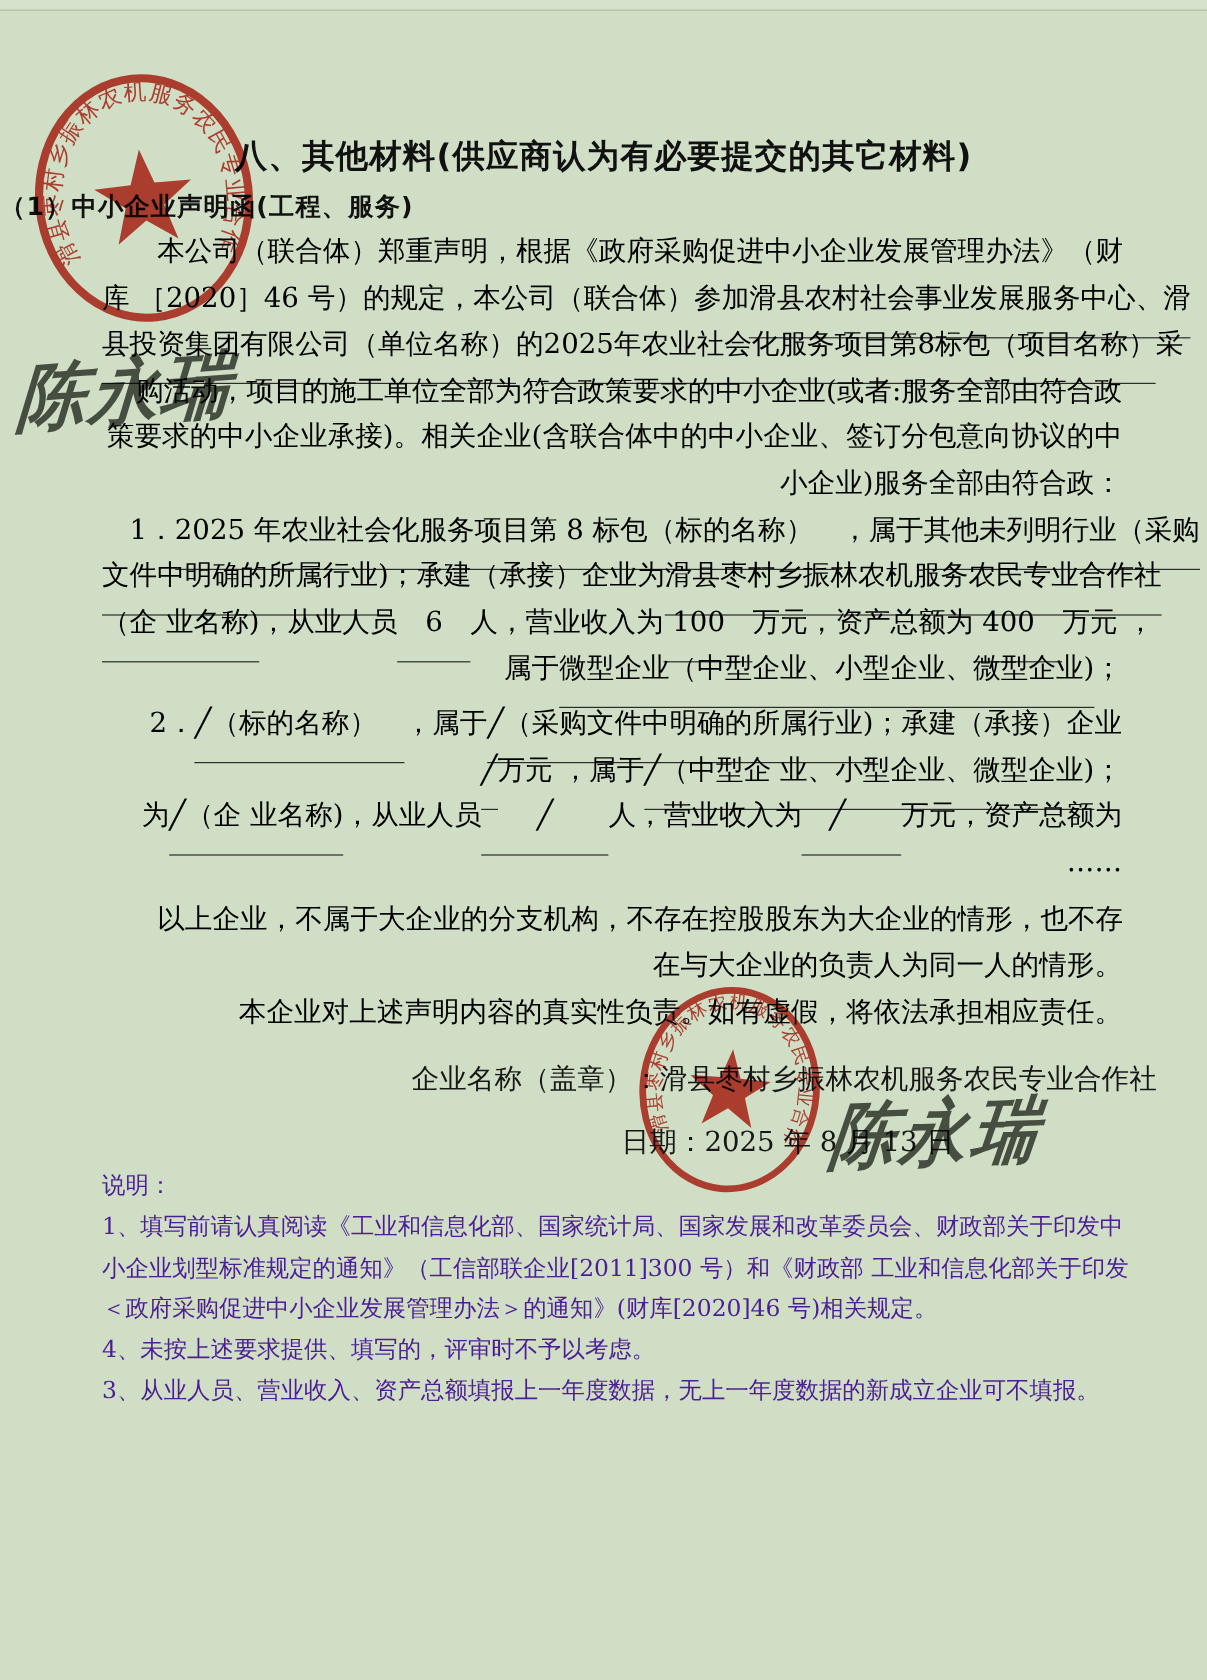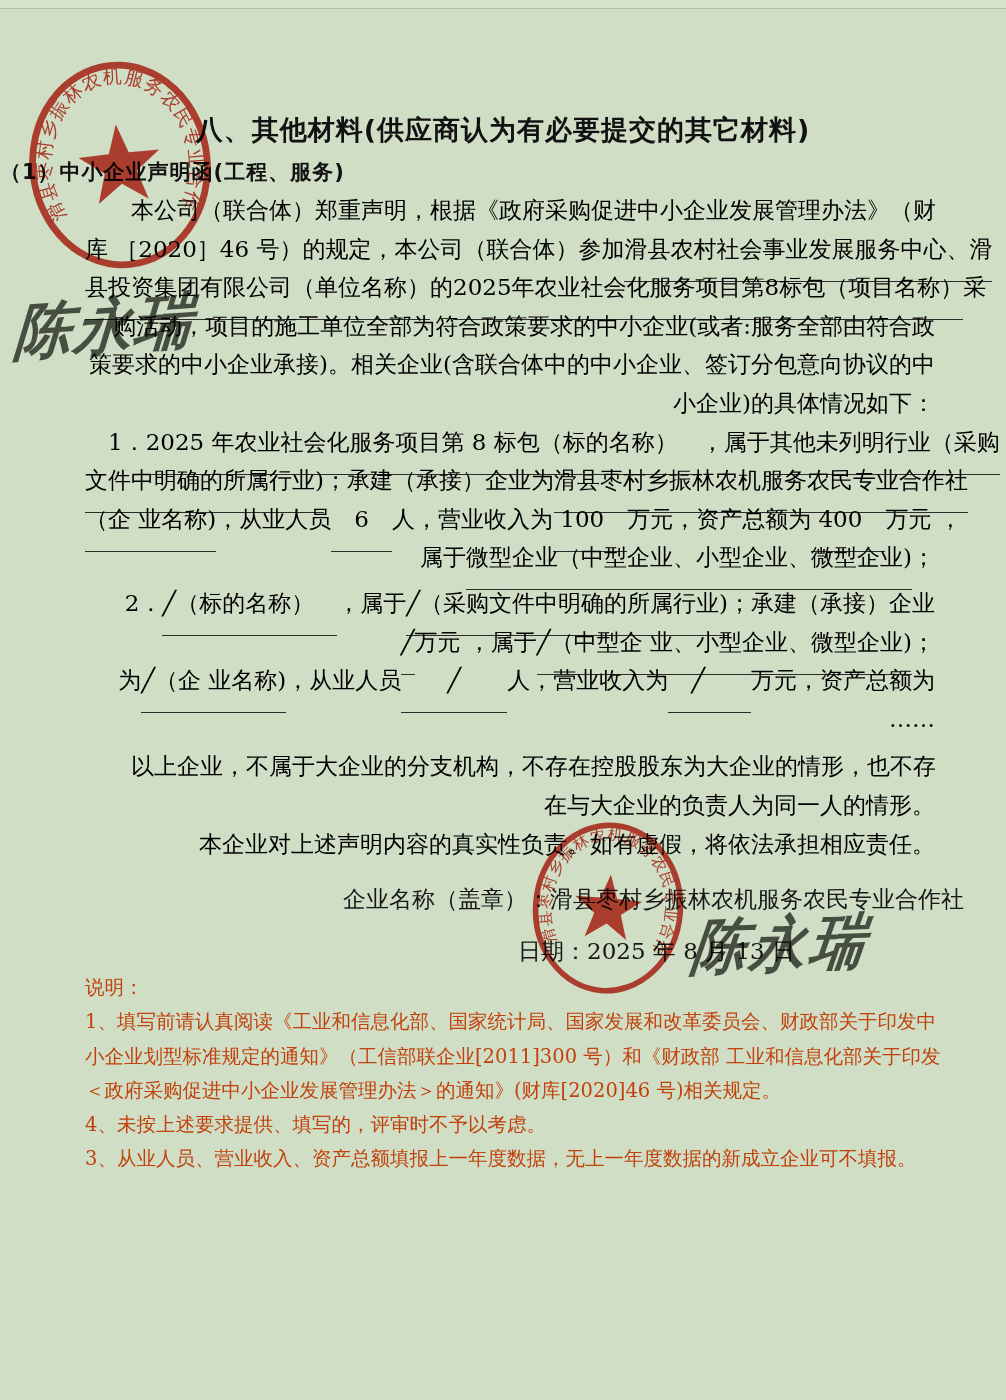--- a/index.html
+++ b/index.html
@@ -40,21 +40,21 @@
     position:absolute; top:884px; left:343px; font-size:23px;
     white-space:nowrap; color:#171717;
   }
   .date-line {
     position:absolute; top:936px; left:518px; font-size:23px;
     white-space:nowrap; color:#171717;
   }
 
   .notes {
     position:absolute; top:971px; left:85px; width:870px;
-    font-size:19.5px; color:#c2410c;
+    font-size:19.5px; color:#4c1d95;
   }
   .notes .tl { line-height:34.3px; height:34.3px; white-space:nowrap; }
 
   .stamp { position:absolute; mix-blend-mode:multiply; opacity:.93; }
   .stamp-1 { left:23px; top:52px; width:194px; height:226px; transform:rotate(-6deg); }
   .stamp-2 { left:517px; top:818px; width:182px; height:180px; transform:rotate(5deg); }
   .stamp svg { width:100%; height:100%; }
 
   .signature {
     position:absolute; font-family:"DejaVu Sans", cursive;
@@ -75,21 +75,21 @@
 
   <div class="doc-title">八、其他材料(供应商认为有必要提交的其它材料)</div>
   <div class="doc-subtitle">（1）中小企业声明函(工程、服务)</div>
 
   <div class="textblock">
       <div class="tl"><span class="seg">　　本公司（联合体）郑重声明，根据《政府采购促进中小企业发展管理办法》（财</span></div>
       <div class="tl"><span class="seg">库 ［2020］46 号）的规定，本公司（联合体）参加</span><span class="useg">滑县农村社会事业发展服务中心、滑</span></div>
       <div class="tl"><span class="useg">县投资集团有限公司（单位名称）</span><span class="seg">的</span><span class="useg">2025年农业社会化服务项目第8标包（项目名称）</span><span class="seg">采</span></div>
       <div class="tl"><span class="seg">购活动，项目的施工单位全部为符合政策要求的中小企业(或者:服务全部由符合政</span></div>
       <div class="tl"><span class="seg">策要求的中小企业承接)。相关企业(含联合体中的中小企业、签订分包意向协议的中</span></div>
-      <div class="tl"><span class="seg">小企业)的具体情况如下：</span></div>
+      <div class="tl"><span class="seg">小企业)服务全部由符合政：</span></div>
       <div class="tl"><span class="seg">　1．</span><span class="useg">2025 年农业社会化服务项目第 8 标包（标的名称）　</span><span class="seg">，属于</span><span class="useg">其他未列明行业（采购</span></div>
       <div class="tl"><span class="useg">文件中明确的所属行业)</span><span class="seg">；承建（承接）企业为</span><span class="useg">滑县枣村乡振林农机服务农民专业合作社</span></div>
       <div class="tl"><span class="useg">（企 业名称)</span><span class="seg">，从业人员</span><span class="useg">　6　</span><span class="seg">人，营业收入为</span><span class="useg"> 100　</span><span class="seg">万元，资产总额为</span><span class="useg"> 400　</span><span class="seg">万元 ，</span></div>
       <div class="tl"><span class="seg">属于</span><span class="useg">微型企业（中型企业、小型企业、微型企业)</span><span class="seg">；</span></div>
       <div class="tl"><span class="seg">　2．</span><span class="useg">╱（标的名称）　</span><span class="seg">，属于</span><span class="useg">╱（采购文件中明确的所属行业)</span><span class="seg">；承建（承接）企业</span></div>
       <div class="tl"><span class="useg">╱</span><span class="seg">万元 ，属于</span><span class="useg">╱（中型企 业、小型企业、微型企业)</span><span class="seg">；</span></div>
       <div class="tl"><span class="seg">为</span><span class="useg">╱（企 业名称)</span><span class="seg">，从业人员</span><span class="useg">　　╱　　</span><span class="seg">人，营业收入为</span><span class="useg">　╱　　</span><span class="seg">万元，资产总额为</span></div>
       <div class="tl"><span class="seg">　　……</span></div>
       <div class="tl"><span class="seg">　　以上企业，不属于大企业的分支机构，不存在控股股东为大企业的情形，也不存</span></div>
       <div class="tl"><span class="seg">在与大企业的负责人为同一人的情形。</span></div>

